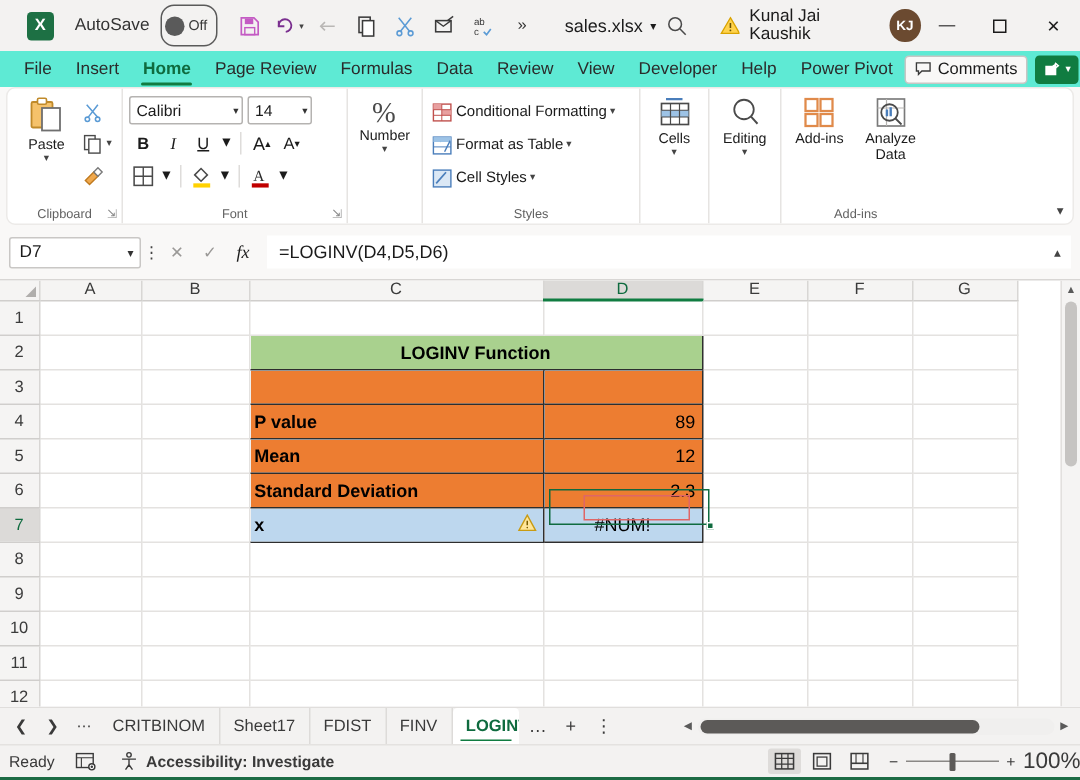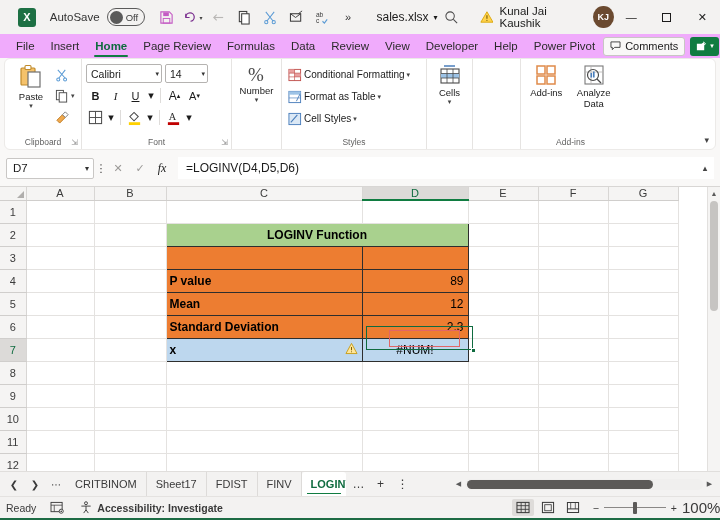--- a/index.html
+++ b/index.html
@@ -31,21 +31,21 @@
   .excel-logo {
     width: 19px; height: 19px; border-radius: 3px;
     background: #1d7044;
     display: flex; align-items: center; justify-content: center;
     color: #fff; font-size: 11px; font-weight: bold;
     font-family: "Liberation Sans", sans-serif;
     margin-left: 12px;
   }
   .autosave-label { font-size: 11.5px; color: #333; margin-left: 14px; }
   .toggle {
-    width: 40px; height: 18px; border-radius: 9px;
+    width: 40px; height: 28px; border-radius: 9px;
     border: 1.3px solid #5a5a5a; background: #f3f2f1;
     margin-left: 7px; display: flex; align-items: center;
     padding: 0 2px; position: relative;
   }
   .toggle .knob { width: 13px; height: 13px; border-radius: 50%; background: #5a5a5a; }
   .toggle .tlabel { font-size: 9.5px; color: #3a3a3a; margin-left: 3px; }
   .qat { display: flex; align-items: center; gap: 1px; margin-left: 9px; }
   .qat-btn {
     width: 25px; height: 25px; display: flex;
     align-items: center; justify-content: center;
@@ -70,21 +70,21 @@
   }
   .wbtn {
     width: 38px; height: 34px; display: flex;
     align-items: center; justify-content: center;
     font-size: 11px; color: #1b1b1b;
   }
 
   
   .ribbon-tabs {
     height: 24px; flex: 0 0 24px;
-    background: #f0abfc;
+    background: #5eead4;
     display: flex; align-items: center;
     padding-left: 8px; position: relative;
   }
   .rtab {
     font-size: 11.5px; color: #2b2b2b;
     padding: 0 8px; height: 24px; line-height: 24px;
     position: relative; white-space: nowrap;
   }
   .rtab.active { font-weight: bold; color: #0f6b3f; }
   .rtab.active::after {
@@ -583,20 +583,30 @@
             <path d="M9 5v14M15 5v14M3 9.5h18M3 14h18" stroke="#4a4a4a" stroke-width="0.8"></path>
           </svg>
           <div class="lbl">Cells</div>
           <div class="chev">▾</div>
         </div>
       </div>
       <div class="rgroup-label"></div>
     </div>
 
     <div class="rgroup" style="width:48px;">
+      <div class="rgroup-body" style="justify-content:center;">
+        <div class="bigbtn" style="width:44px;">
+          <svg width="24" height="22" viewBox="0 0 24 22">
+            <circle cx="11" cy="9" r="6.5" fill="none" stroke="#4a4a4a" stroke-width="1.2"></circle>
+            <path d="M15.7 13.7L20 18.5" stroke="#4a4a4a" stroke-width="1.3"></path>
+          </svg>
+          <div class="lbl">Editing</div>
+          <div class="chev">▾</div>
+        </div>
+      </div>
       <div class="rgroup-label"></div>
     </div>
 
     <div class="rgroup" style="width:100px;">
       <div class="rgroup-body" style="justify-content:center;gap:4px;">
         <div class="bigbtn" style="width:44px;">
           <svg width="22" height="22" viewBox="0 0 22 22">
             <rect x="2" y="2" width="8" height="8" fill="none" stroke="#e08a4a" stroke-width="1.5"></rect>
             <rect x="12" y="2" width="8" height="8" fill="none" stroke="#e08a4a" stroke-width="1.5"></rect>
             <rect x="2" y="12" width="8" height="8" fill="none" stroke="#e08a4a" stroke-width="1.5"></rect>

